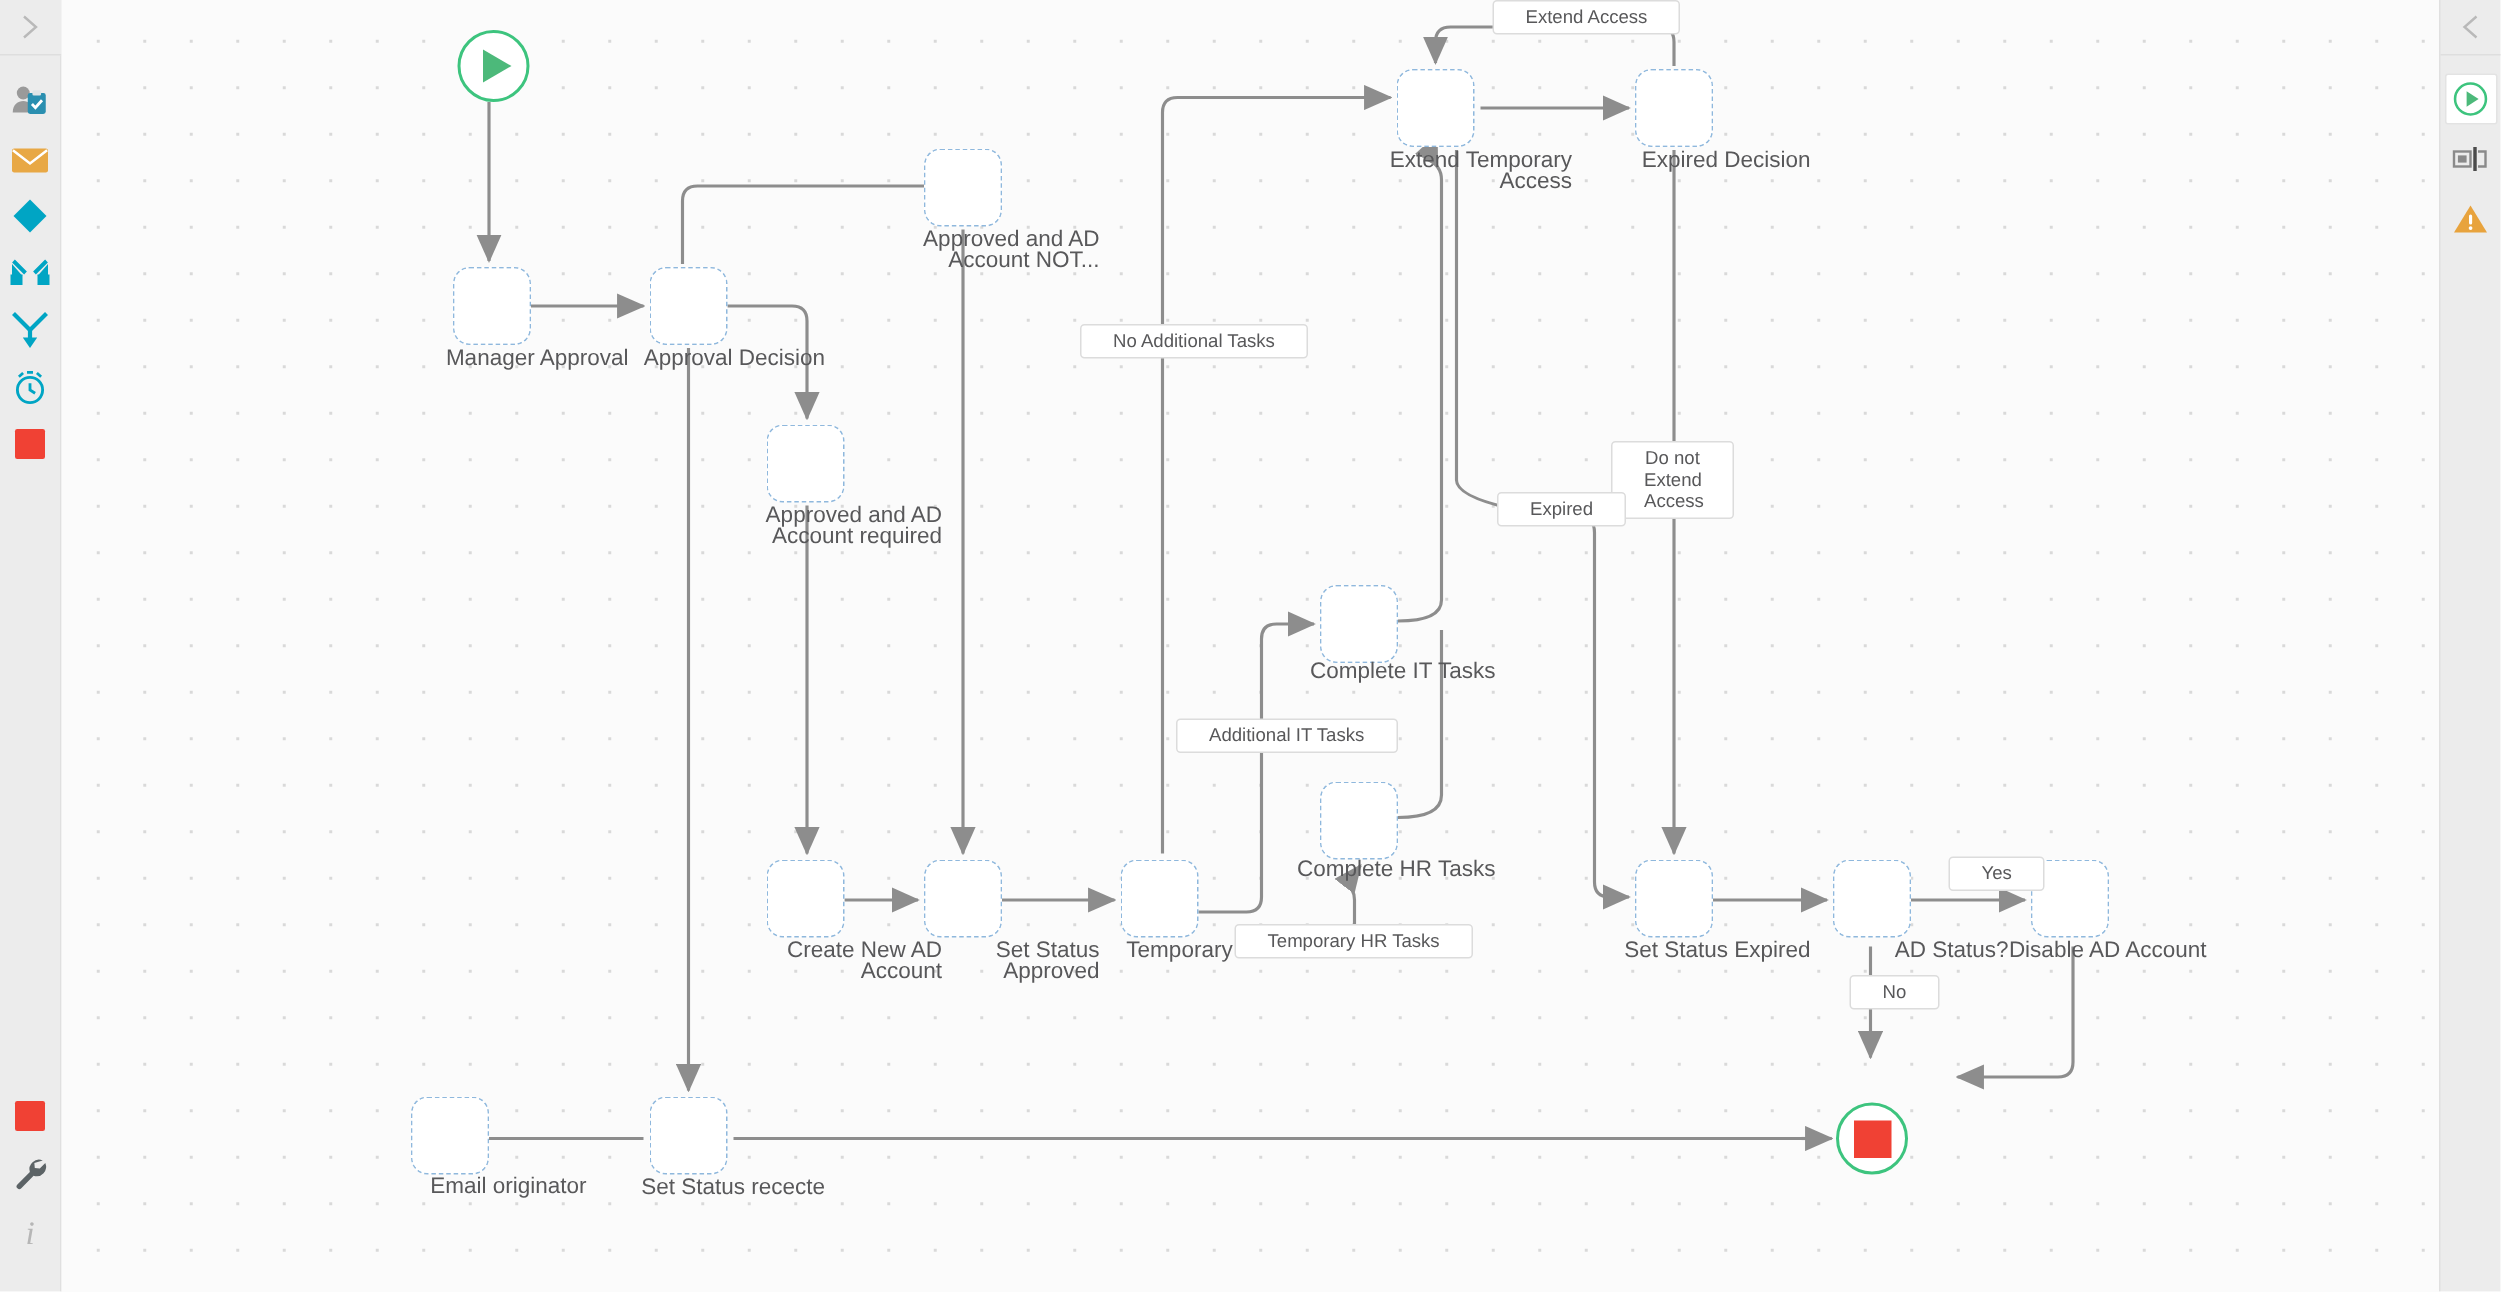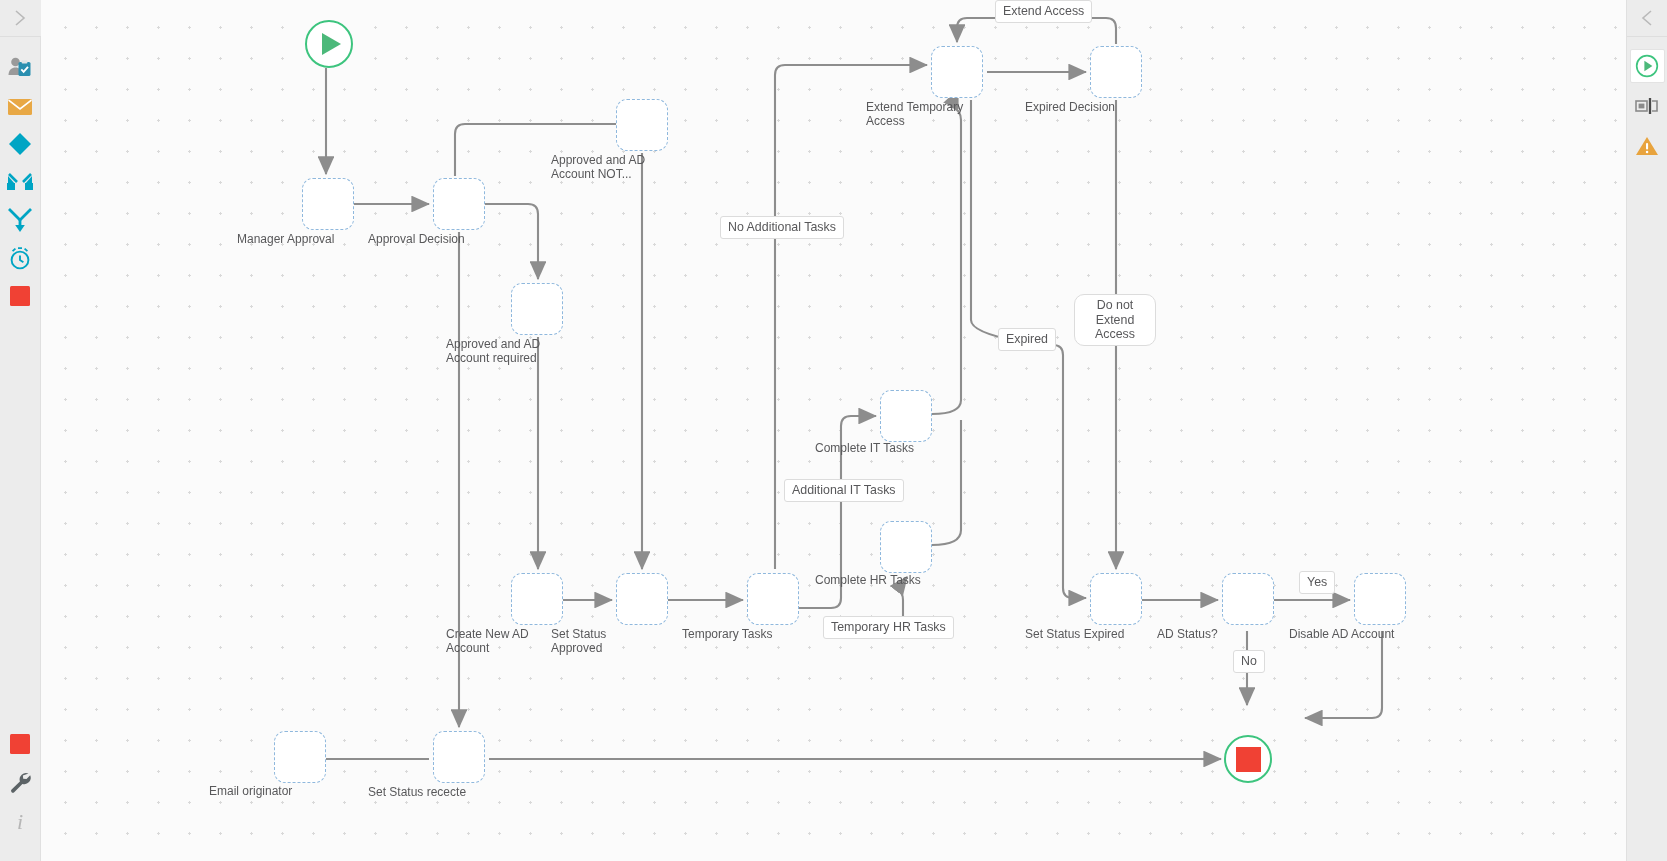--- a/index.html
+++ b/index.html
@@ -63,22 +63,22 @@
   
   .node {
     position: absolute;
     width: 52px; height: 52px;
     border: 1.4px dashed #8fb8dd;
     border-radius: 11px;
     background: #ffffff;
   }
   .node-label {
     position: absolute;
-    text-align: left;
-    font-size: 12px;
+    text-align: right;
+    font-size: 15px;
     color: #58585a;
     line-height: 14.4px;
     white-space: pre-line;
     pointer-events: none;
   }
   
   .terminator {
     position:absolute; width:48px; height:48px; border-radius:50%;
     background:#fff; border:2px solid #3dc47e;
     display:flex; align-items:center; justify-content:center;
@@ -92,21 +92,21 @@
 
   
   .chip {
     position:absolute;
     background:#ffffff;
     border:1px solid #dcdcdc;
     border-radius:3px;
     font-size:12.4px;
     color:#58585a;
     line-height:14.5px;
-    padding:3px 7px;
+    padding:3px 21px;
     text-align:center;
     white-space:pre-line;
   }
   
   .callout {
     position:absolute;
     background:#ffffff;
     border:1px solid #dcdcdc;
     border-radius:3px;
     font-size:12.6px;
@@ -324,21 +324,21 @@
     <div class="node-label" style="left:168px; top:784px; width:182px;">Email originator</div>
 
     <div class="terminator" style="left:1183px; top:735px;">
       <div class="stop-sq"></div>
     </div>
 
     <div class="chip" style="left:954px; top:0px;">Extend Access</div>
 
     <div class="chip" style="left:679px; top:216px;">No Additional Tasks</div>
 
-    <div class="chip" style="left:1033px; top:294px; width:82px;border-radius:10px;">Do not Extend
+    <div class="chip" style="left:1033px; top:294px; width:82px;">Do not Extend
 Access</div>
 
     <div class="chip" style="left:957px; top:328px;">Expired</div>
 
     <div class="chip" style="left:743px; top:479px;">Additional IT Tasks</div>
 
     <div class="chip" style="left:782px; top:616px;">Temporary HR Tasks</div>
 
     <div class="chip" style="left:1258px; top:571px;">Yes</div>
 

